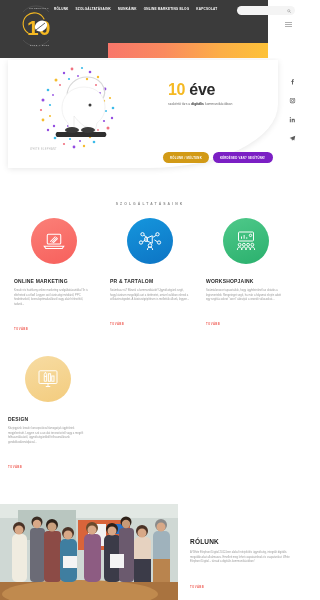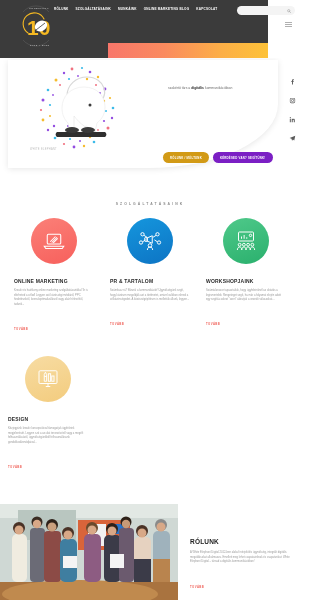--- a/index.html
+++ b/index.html
@@ -299,20 +299,23 @@
                    c-3 1 -6 1 -9 0 l-1 6 h-7 l-2-9 c-4 -4 -6 -9 -6 -15z"></path>
           <path d="M62 56 c6 8 14 14 22 15 c-6 5 -16 5 -22 -2z" fill="#ffffff" stroke="#e4e4e4"></path>
         </g>
         <circle cx="78" cy="45" r="1.5" fill="#3b3b3b"></circle>
         <path d="M45 72 h48 a3 3 0 0 1 0 5 h-48 a3 3 0 0 1 0 -5z" fill="#2f2f2f"></path>
         <ellipse cx="60" cy="70" rx="7" ry="3" fill="#3b3b3b"></ellipse>
         <ellipse cx="76" cy="70" rx="7" ry="3" fill="#3b3b3b"></ellipse>
       </svg>
     </div>
     <div class="hero-text">
+      <div class="hero-title">
+        <span class="num">10</span><span> éve</span>
+      </div>
       <div class="hero-sub">
         <span>szakértő társ a </span><b>digitális</b><span> kommunikációban</span>
       </div>
     </div>
     <div class="hero-brand">WHITE ELEPHANT</div>
   </div>
 </section>
 
 <div class="hero-buttons">
   <button class="btn btn-gold">RÓLUNK / MÚLTUNK</button>

